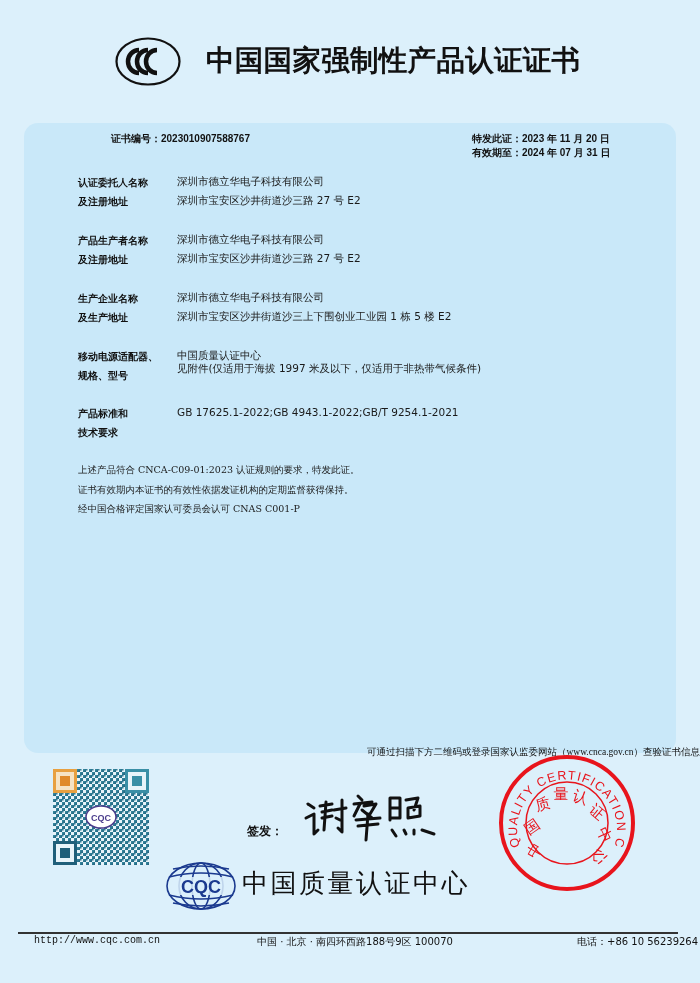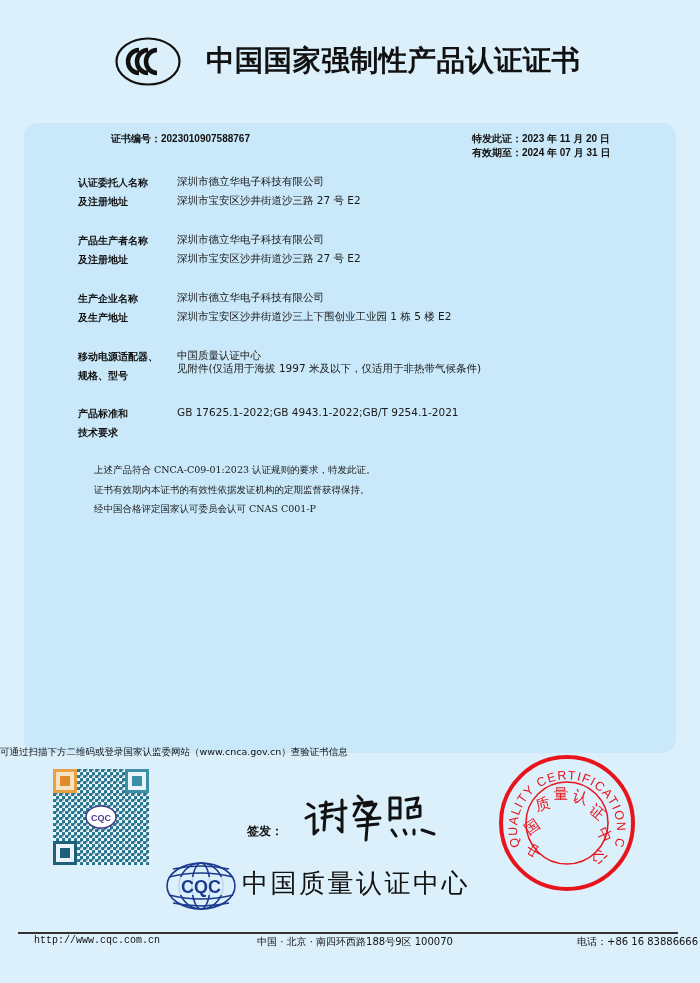--- a/index.html
+++ b/index.html
@@ -19,23 +19,23 @@
     background:#c9e8f9; border-radius:14px;
   }
   .meta { font-size:10px; font-weight:bold; white-space:nowrap; font-family:"DejaVu Serif", serif; }
   .meta .num { font-family:"Liberation Sans", sans-serif; font-weight:bold; }
   .cert-no { left:111px; top:132px;text-align:right; }
   .issue-date { left:472px; top:132px; }
   .valid-date { left:472px; top:146px; }
 
   .lbl { font-size:10px; font-weight:bold; white-space:nowrap; left:78px; }
   .val { font-size:10.5px; white-space:nowrap; left:177px; color:#1a1a1a; }
-  .stmt { font-size:9.5px; white-space:nowrap; left:78px; font-family:"DejaVu Serif", serif; color:#1a1a1a;margin-left:16px; }
+  .stmt { font-size:9.5px; white-space:nowrap; left:78px; font-family:"DejaVu Serif", serif; color:#1a1a1a; }
 
-  .verify-note { left:0; width:700px; top:746px; text-align:left; font-size:9.5px; color:#111; }
+  .verify-note { left:0; width:700px; top:746px; text-align:right; font-size:9.5px; color:#111;font-family:Liberation Serif, serif; }
 
   .qr { left:53px; top:769px; width:96px; height:96px; }
   .sign-label { left:247px; top:823px; font-size:12px; font-weight:bold; }
   .signature { left:302px; top:790px; width:140px; height:52px; }
   .stamp { left:497px; top:753px; width:140px; height:140px; }
   .cqc-logo { left:165px; top:861px; width:72px; height:50px; }
   .cqc-name { left:242px; top:866px; font-size:26px; letter-spacing:2.5px; white-space:nowrap; color:#111; }
 
   .footer-line { left:18px; top:932px; width:660px; height:0; border-top:2px solid #333; }
   .footer { top:935px; font-size:10px; white-space:nowrap;padding-left:11px; }
@@ -170,13 +170,13 @@
     <path d="M8 42 Q36 48 64 42"></path>
   </g>
   <rect x="6" y="16" width="60" height="18" rx="8" fill="#dcf0fb" opacity="0.85"></rect>
   <text x="36" y="32" text-anchor="middle" font-size="18" font-weight="bold" fill="#1b3a8f" font-family="Liberation Sans, sans-serif">CQC</text>
 </svg>
 <div class="abs cqc-name">中国质量认证中心</div>
 
 <div class="abs footer-line"></div>
 <div class="abs footer footer-url">http://www.cqc.com.cn</div>
 <div class="abs footer footer-addr">中国 · 北京 · 南四环西路188号9区   100070</div>
-<div class="abs footer footer-tel">电话：+86 16 83886666</div>
+<div class="abs footer footer-tel">电话：+86 10 56239264</div>
 
 </body></html>

